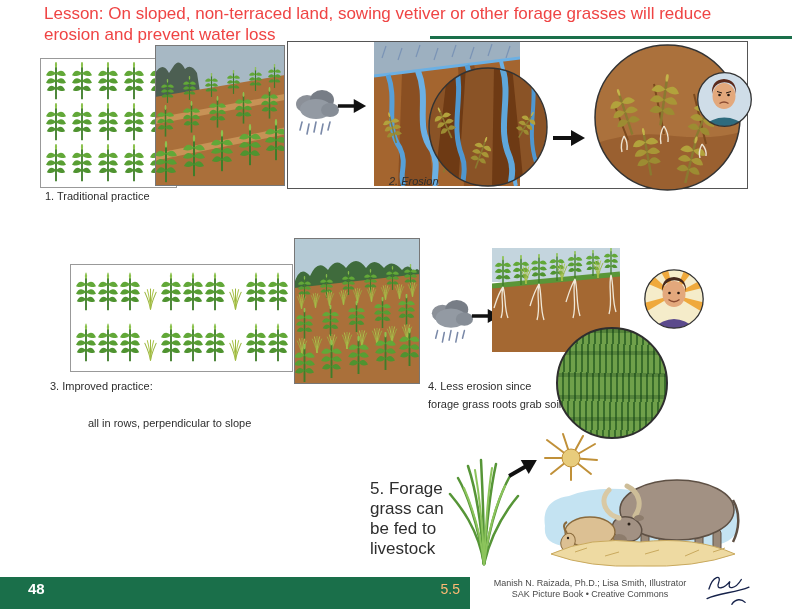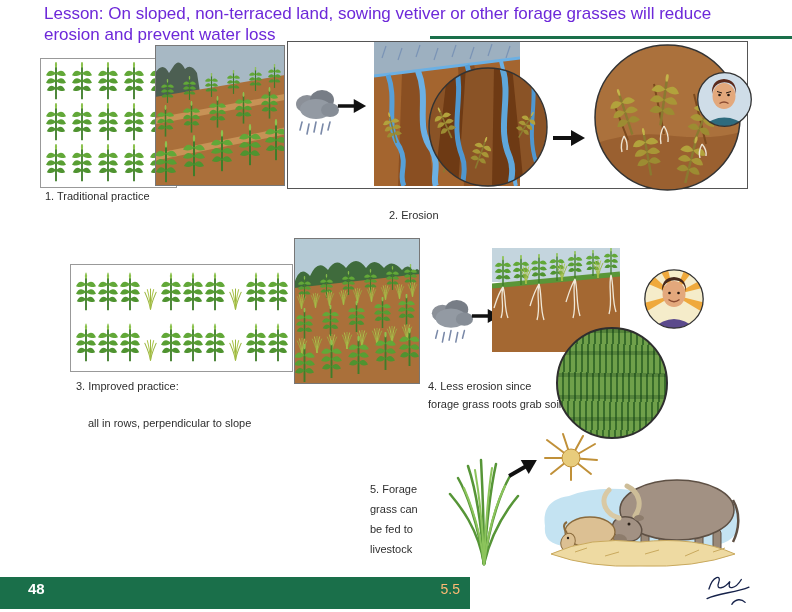--- a/index.html
+++ b/index.html
@@ -1,25 +1,25 @@
 <!DOCTYPE html>
 <html><head>
 <meta charset="utf-8">
 <style>
   html,body{margin:0;padding:0;background:#fff;}
   .page{position:relative;width:792px;height:612px;background:#ffffff;overflow:hidden;
         font-family:"Liberation Sans", sans-serif;}
   .abs{position:absolute;}
   .title{position:absolute;left:44px;top:3px;width:700px;font-size:17px;line-height:21px;
-         color:#6d28d9;}
+         color:#ef4444;}
   .rule-green{position:absolute;left:430px;top:36px;width:362px;height:3px;background:#1a6f4a;}
   .panel{position:absolute;background:#fff;border:1px solid #999;}
   .seq-box{position:absolute;left:287px;top:41px;width:459px;height:146px;border:1px solid #555;}
   .cap{position:absolute;font-size:11px;color:#2e2e2e;white-space:nowrap;}
-  .step5{position:absolute;left:370px;top:479px;font-size:11px;line-height:20px;color:#2e2e2e;}
+  .step5{position:absolute;left:370px;top:479px;font-size:17px;line-height:20px;color:#2e2e2e;}
   .grass-circle{position:absolute;left:556px;top:327px;width:112px;height:112px;border-radius:50%;
         border:2px solid #2e2e2e;box-sizing:border-box;background-color:#6fa04a;
         background-image:
           repeating-linear-gradient(180deg, rgba(20,60,20,.28) 0 4px, rgba(0,0,0,0) 4px 22px),
           repeating-linear-gradient(92deg, rgba(23,77,23,.62) 0 2px, rgba(0,0,0,0) 2px 6px);}
   .footer-bar{position:absolute;left:0;top:577px;width:470px;height:32px;background:#1a6f4a;}
   .pageno{position:absolute;left:28px;top:3px;color:#ffffff;font-weight:bold;font-size:15px;}
   .section{position:absolute;right:10px;top:4px;color:#fdba74;font-size:14px;}
   .credits{position:absolute;left:474px;top:578px;width:232px;text-align:center;
            font-size:9px;line-height:11px;color:#4a4a4a;}
@@ -228,21 +228,21 @@
       <path d="M15 22 Q14 8 27 7 Q40 8 39 22 Q38 13 32 11 Q26 9 21 12 Q16 15 15 22 Z" fill="#5c2a1c"></path>
       <circle cx="22.5" cy="23" r="1.3" fill="#241812"></circle>
       <circle cx="31.5" cy="23" r="1.3" fill="#241812"></circle>
       <path d="M20 19.5 L25 21 M34 19.5 L29 21" stroke="#241812" stroke-width="1"></path>
       <path d="M22.5 31.5 Q27 28.5 31.5 31.5" stroke="#8a4a30" stroke-width="1.3" fill="none"></path>
     </g>
     <circle cx="27.5" cy="27.5" r="26.8" fill="none" stroke="#333" stroke-width="1.3"></circle>
   </svg>
 
   <div class="cap" style="left:45px;top:190px;">1. Traditional practice</div>
-  <div class="cap" style="left:389px;top:209px;">2. Erosion</div>
+  <div class="cap" style="left:389px;top:175px;font-style:italic;">2. Erosion</div>
 
   <div class="panel" style="left:70px;top:264px;width:221px;height:106px;">
     <svg width="219" height="104" viewBox="0 0 219 104">
       <use href="#sym-corn" x="5" y="6" width="20" height="42"></use>
         <use href="#sym-corn" x="27" y="6" width="20" height="42"></use>
         <use href="#sym-corn" x="49" y="6" width="20" height="42"></use>
       <use href="#sym-grass" x="73" y="20" width="13" height="28"></use>
       <use href="#sym-corn" x="90" y="6" width="20" height="42"></use>
         <use href="#sym-corn" x="112" y="6" width="20" height="42"></use>
         <use href="#sym-corn" x="134" y="6" width="20" height="42"></use>
@@ -353,21 +353,21 @@
       <path d="M8 60 Q30 40 52 60 Z" fill="#5b4a8c"></path>
       <ellipse cx="30" cy="25" rx="11.5" ry="13" fill="#e3a87c"></ellipse>
       <path d="M18 23 Q17 9 30 8 Q43 9 42 23 Q41 14 35 12 Q29 10 24 13 Q19 16 18 23 Z" fill="#46281c"></path>
       <circle cx="25.5" cy="24" r="1.3" fill="#241812"></circle>
       <circle cx="34.5" cy="24" r="1.3" fill="#241812"></circle>
       <path d="M24.5 30.5 Q30 35 35.5 30.5" stroke="#8a4a30" stroke-width="1.4" fill="none"></path>
     </g>
     <circle cx="30" cy="30" r="29.2" fill="none" stroke="#333" stroke-width="1.3"></circle>
   </svg>
 
-  <div class="cap" style="left:76px;top:380px;">3. Improved practice:</div>
+  <div class="cap" style="left:50px;top:380px;">3. Improved practice:</div>
   <div class="cap" style="left:68px;top:417px;margin-left:20px;">all in rows, perpendicular to slope</div>
   <div class="cap" style="left:428px;top:380px;">4. Less erosion since</div>
   <div class="cap" style="left:428px;top:398px;">forage grass roots grab soil</div>
 
   <div class="step5">
     <div>5. Forage</div>
     <div>grass can</div>
     <div>be fed to</div>
     <div>livestock</div>
   </div>
@@ -443,20 +443,24 @@
           <line x1="150" y1="126" x2="164" y2="120"></line>
         <line x1="178" y1="122" x2="190" y2="118"></line>
       </g>
     </g>
   </svg>
 
   <div class="footer-bar">
     <span class="pageno">48</span>
     <span class="section">5.5</span>
   </div>
+  <div class="credits">
+    <div>Manish N. Raizada, Ph.D.; Lisa Smith, Illustrator</div>
+    <div>SAK Picture Book • Creative Commons</div>
+  </div>
   <svg class="abs" style="left:702px;top:570px;" width="52" height="40" viewBox="0 0 52 42">
     <g stroke="#16224a" stroke-width="1.4" fill="none" stroke-linecap="round">
       <path d="M6 20 C10 6 20 4 16 14 C13 21 22 20 28 12 C24 22 34 20 40 10"></path>
       <path d="M4 30 C16 24 34 24 48 18"></path>
       <path d="M30 36 C34 30 40 30 44 34"></path>
     </g>
   </svg>
 
 </div>
 

